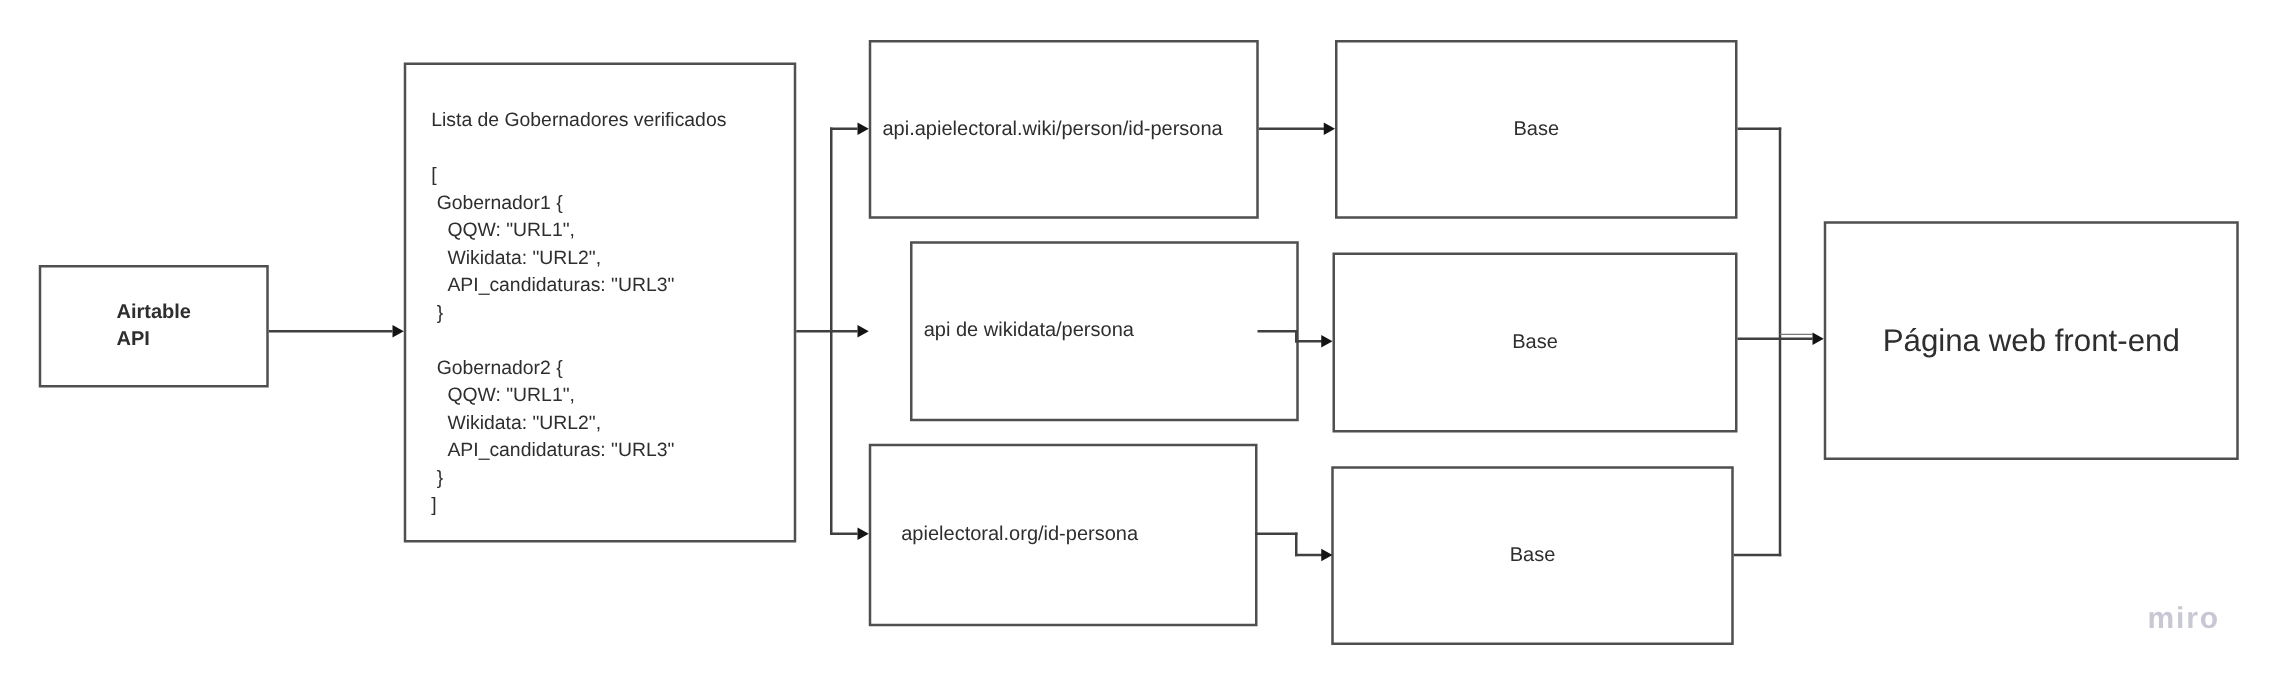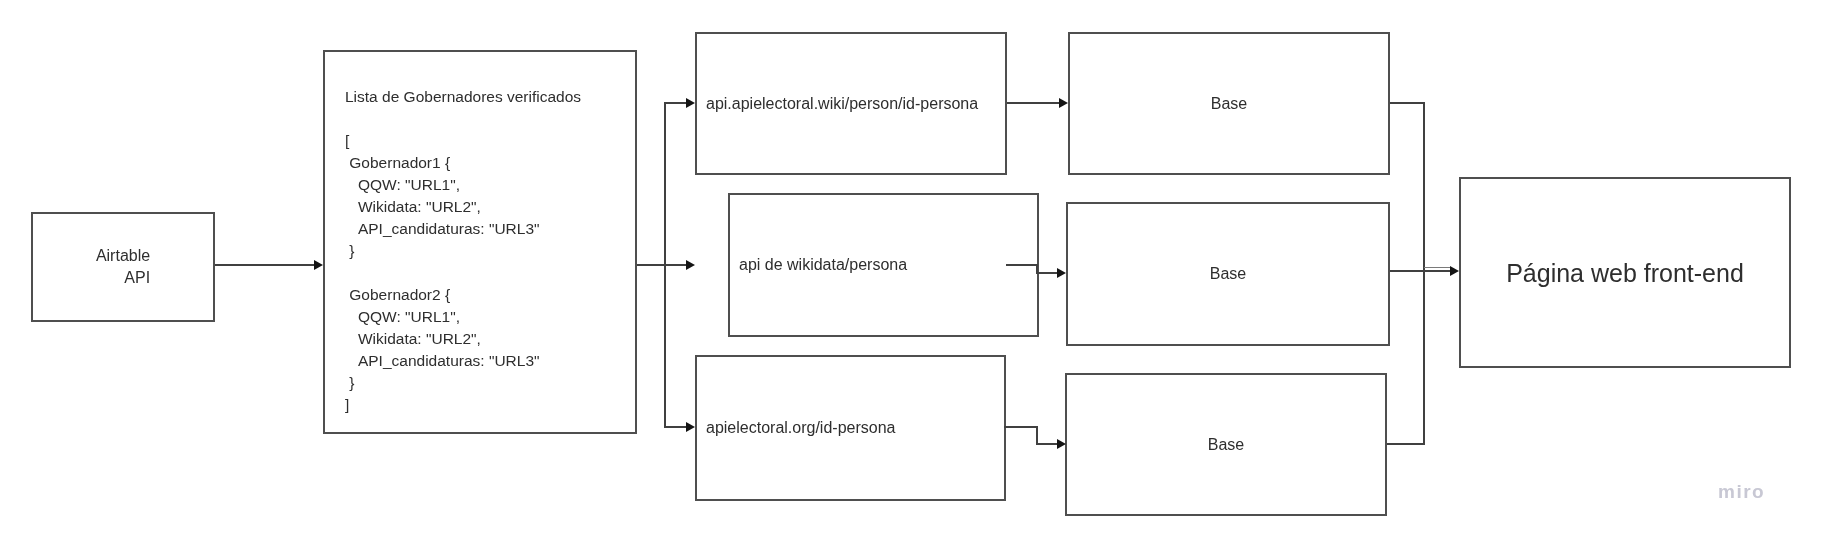--- a/index.html
+++ b/index.html
@@ -15,49 +15,49 @@
   .node {
     position: absolute;
     background: #ffffff;
     border: 2px solid #4f4f4f;
     box-sizing: border-box;
     display: flex;
     align-items: center;
     font-size: 16px;
     line-height: 22px;
   }
-  .node.center { justify-content: center; text-align: right; }
+  .node.center { justify-content: center; text-align: left; }
   .node.left   { justify-content: flex-start; text-align: left; }
   .pre { white-space: pre-wrap; overflow-wrap: break-word; }
   .label { overflow-wrap: break-word; }
   .h, .v { position: absolute; background: #404040; }
   .h { height: 2px; }
   .v { width: 2px; }
   .h.thin { height: 1px; background: #7a7a7a; }
   .arrow {
     position: absolute;
     width: 0; height: 0;
     border-top: 5px solid transparent;
     border-bottom: 5px solid transparent;
     border-left: 9px solid #141414;
   }
   .watermark {
     position: absolute;
     font-weight: bold;
-    font-size: 19px;
+    font-size: 24px;
     letter-spacing: 1.5px;
     color: #c8c8d4;
   }
 </style>
 </head>
 <body>
 
 <div class="canvas">
 
-  <div class="node center" style="left:31px; top:212px; width:184px; height:110px;">
+  <div class="node center" style="left:31px; top:212px; width:184px; height:98px;font-weight:bold;">
     <div class="pre">Airtable
 API</div>
   </div>
 
   <div class="node left" style="left:323px; top:50px; width:314px; height:384px; font-size:15.5px; padding:17px 14px 0 20px;">
     <div class="pre">Lista de Gobernadores verificados
 
 [
  Gobernador1 {
    QQW: "URL1",
@@ -74,21 +74,21 @@
   </div>
 
   <div class="node left" style="left:695px; top:32px; width:312px; height:143px; padding:0 12px 0 9px;">
     <div class="label">api.apielectoral.wiki/person/id-persona</div>
   </div>
 
   <div class="node left" style="left:728px; top:193px; width:311px; height:144px; padding:0 12px 0 9px;">
     <div class="label">api de wikidata/persona</div>
   </div>
 
-  <div class="node left" style="left:695px; top:355px; width:311px; height:146px; padding:0 12px 0 9px;">
+  <div class="node left" style="left:695px; top:355px; width:311px; height:146px; padding:0 12px 0 24px;">
     <div class="label">apielectoral.org/id-persona</div>
   </div>
 
   <div class="node center" style="left:1068px; top:32px; width:322px; height:143px;">
     <div class="label">Base</div>
   </div>
 
   <div class="node center" style="left:1066px; top:202px; width:324px; height:144px;">
     <div class="label">Base</div>
   </div>

